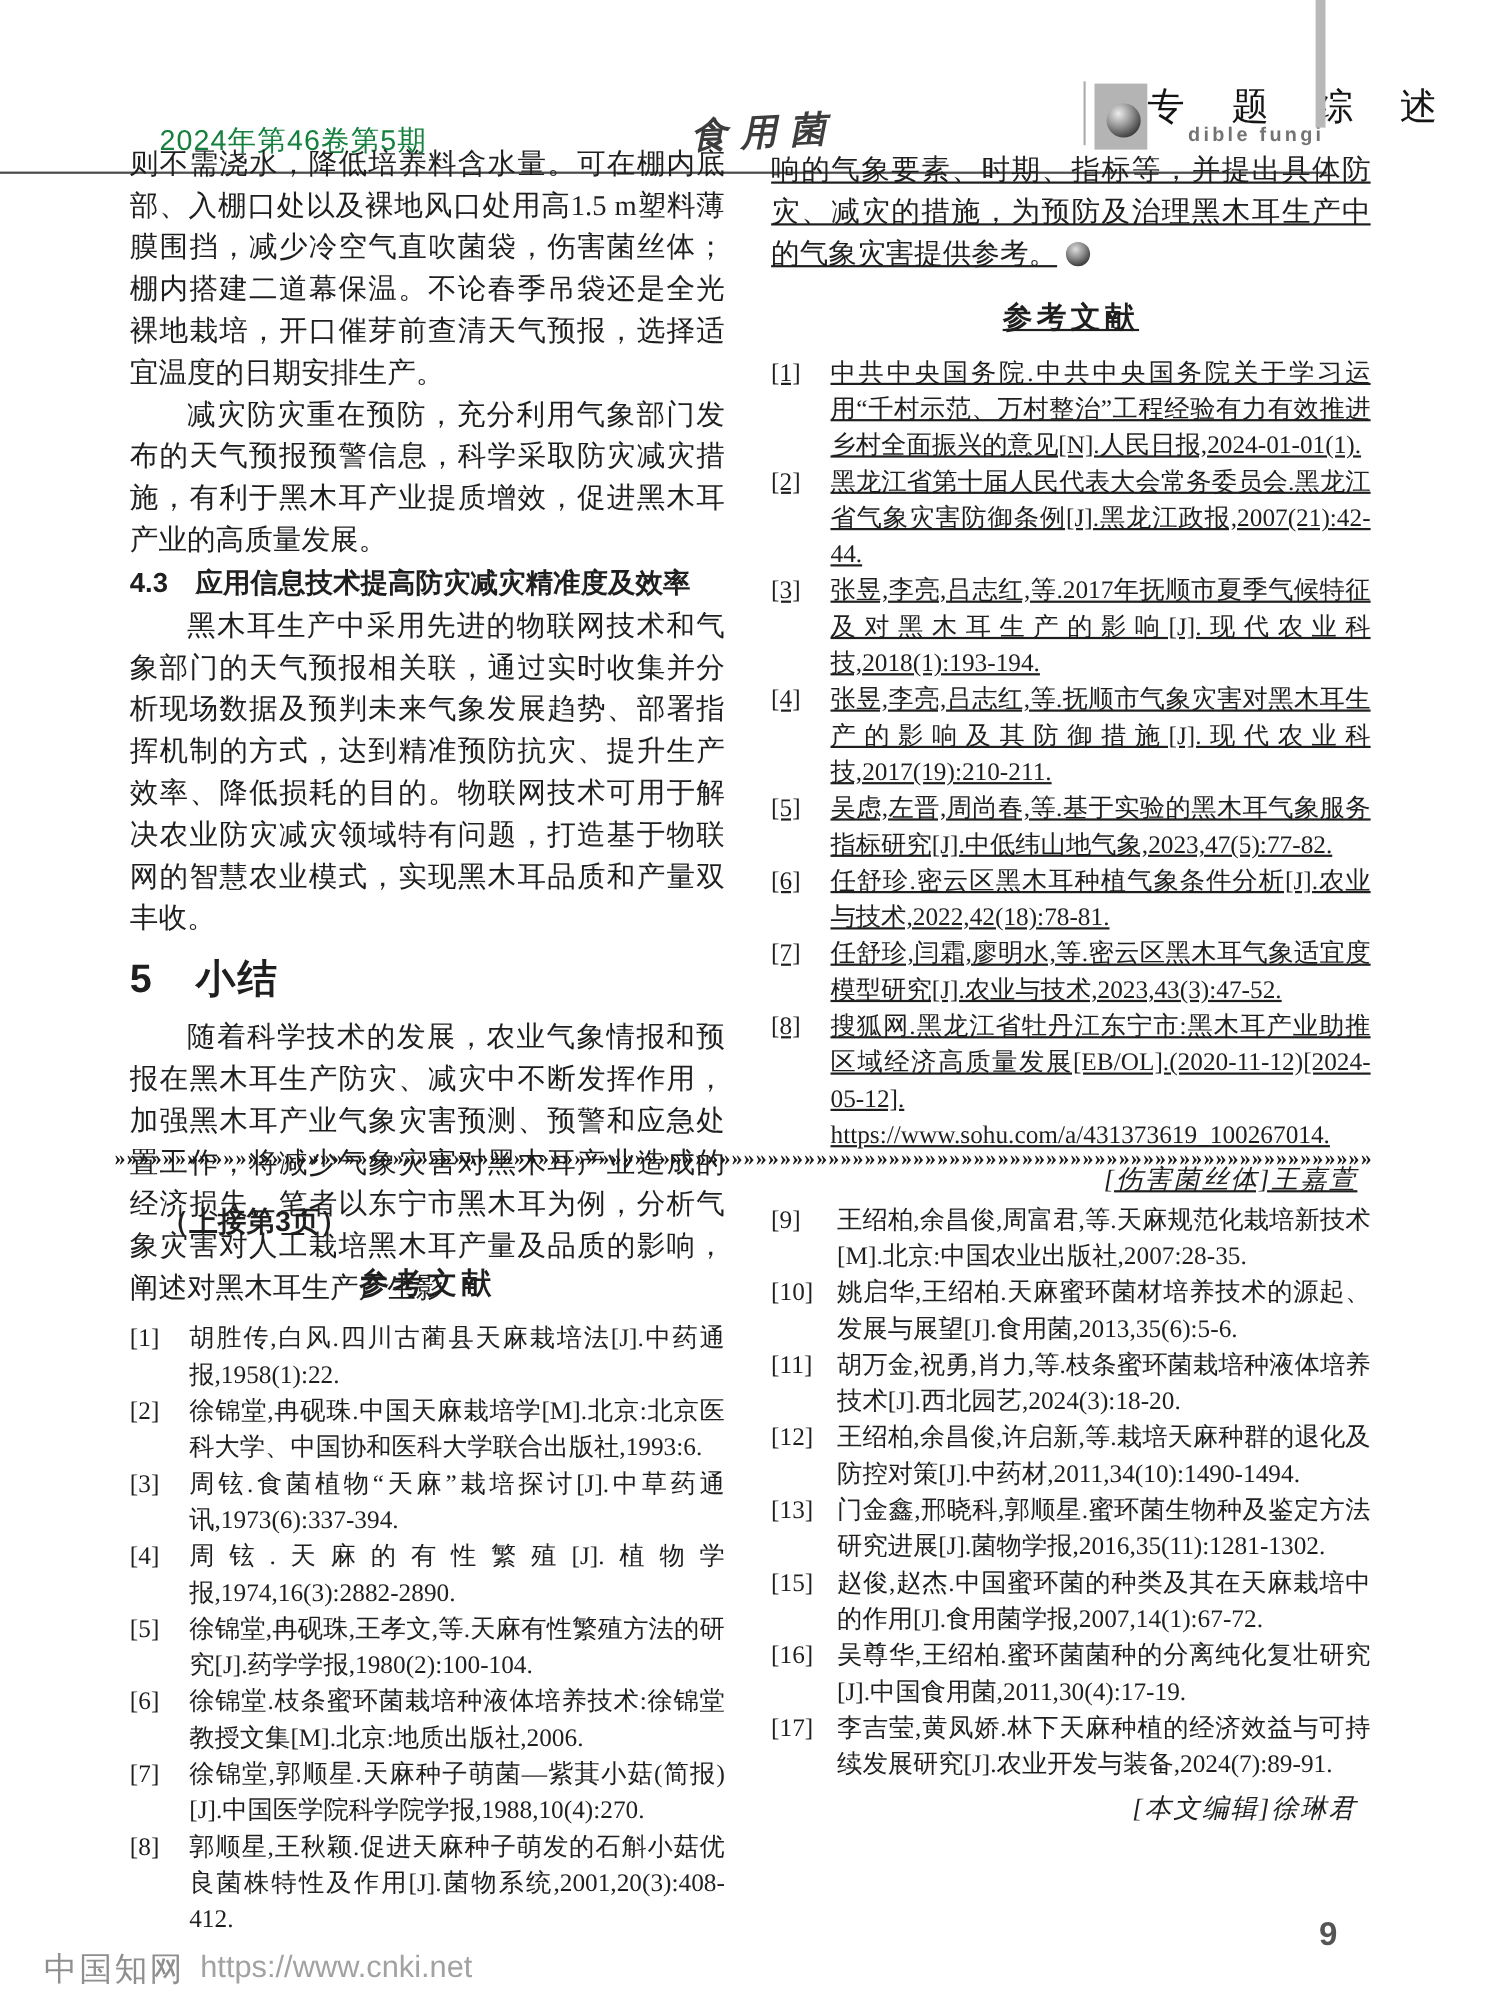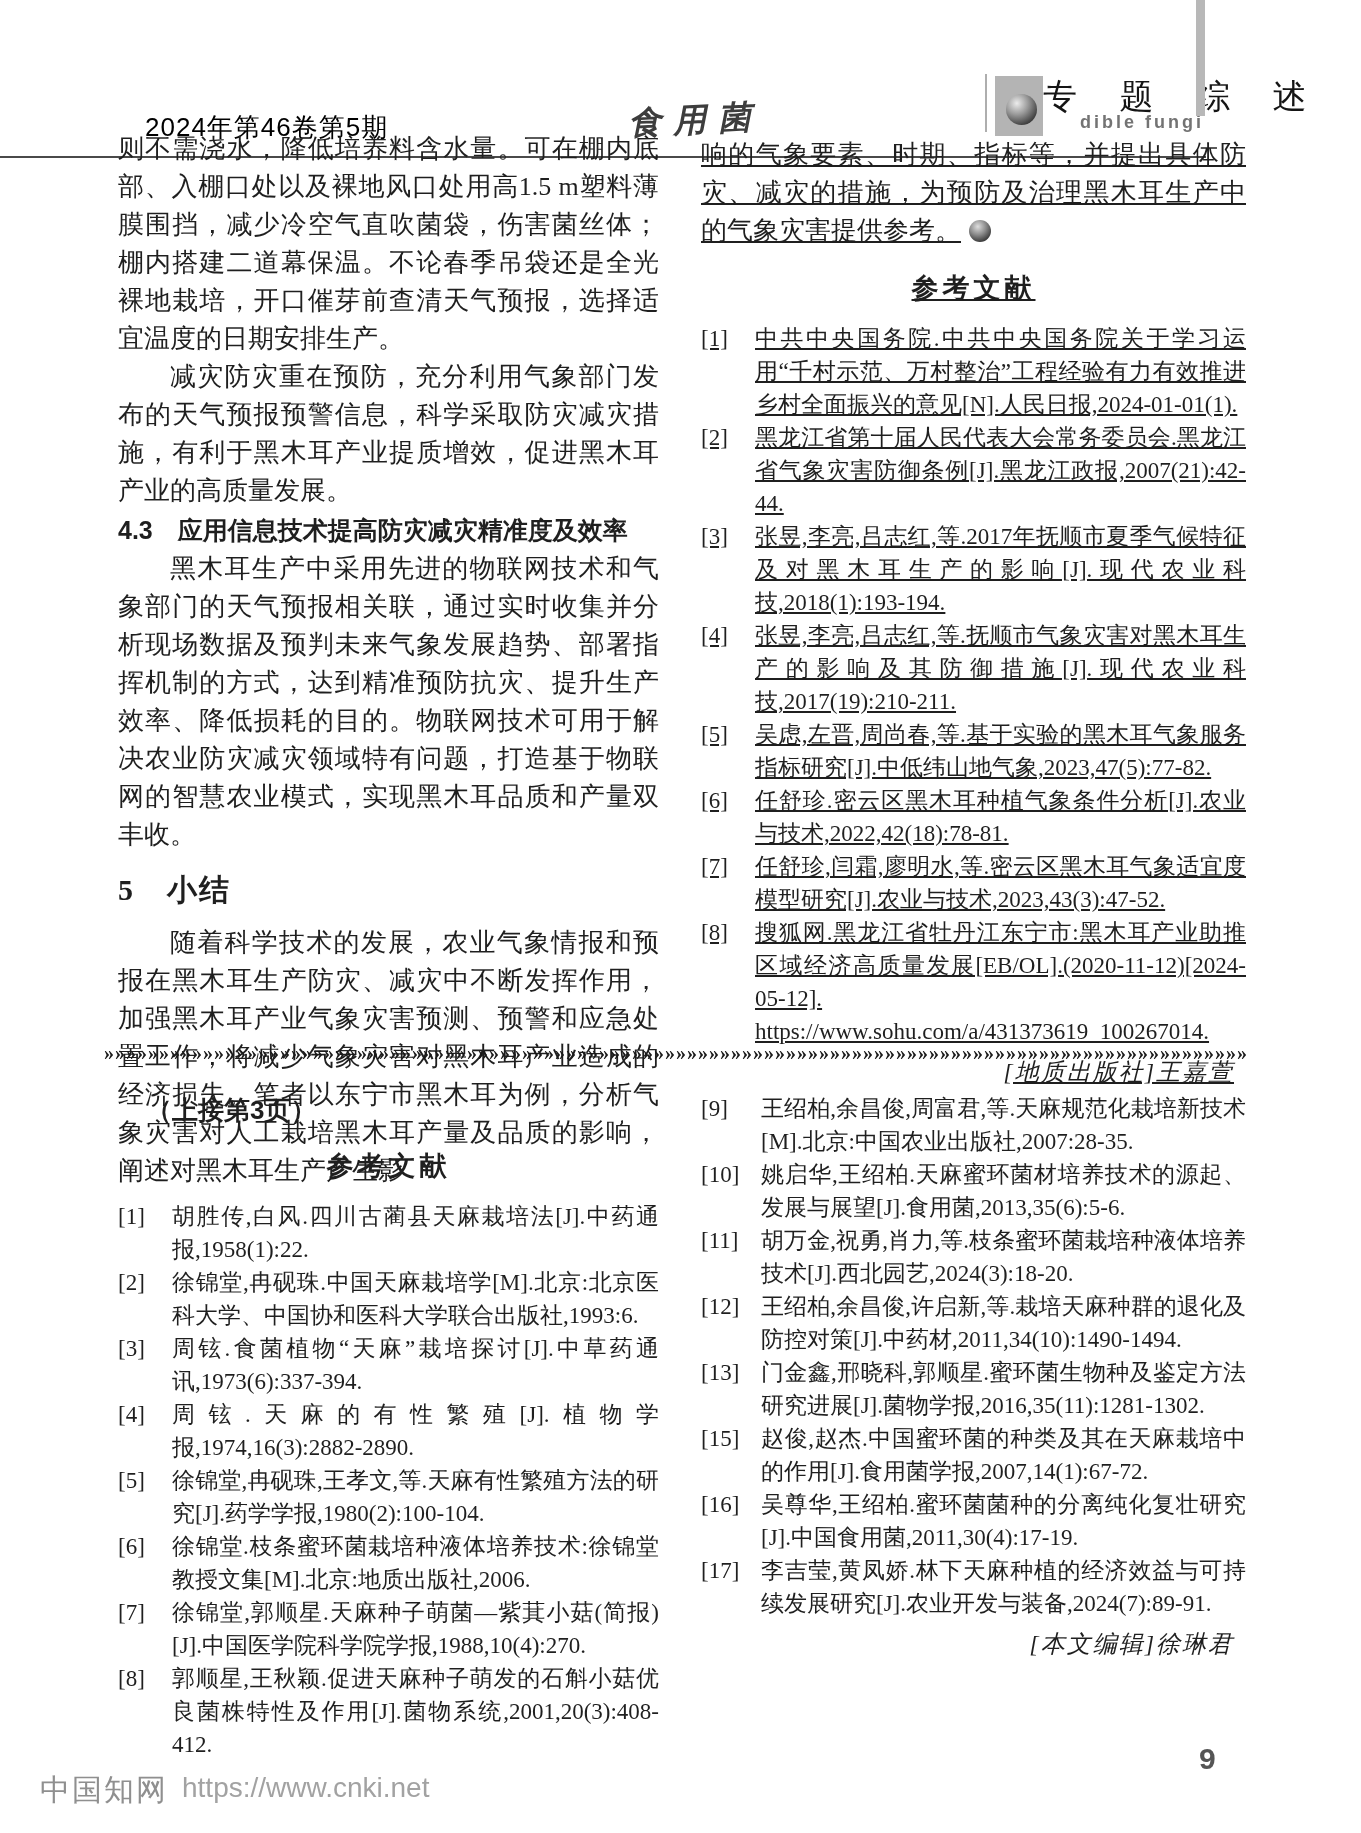--- a/index.html
+++ b/index.html
@@ -3,21 +3,21 @@
 <meta charset="utf-8">
 <style>
   html,body{margin:0;padding:0;background:#e9e9e9;}
   .page{
     position:relative;width:1361px;height:1833px;background:#ffffff;
     font-family:"Liberation Serif",serif;color:#1f1f1f;overflow:hidden;
     margin:0 auto;
   }
   
   .issue{position:absolute;left:145px;top:110px;font-family:"Liberation Sans",sans-serif;
-    font-size:26px;color:#000000;letter-spacing:1px;}
+    font-size:26px;color:#15803d;letter-spacing:1px;}
   .journal-logo{position:absolute;left:628px;top:98px;font-size:33px;font-weight:bold;
     font-style:italic;color:#3d3d3d;letter-spacing:12px;transform:rotate(-3deg);white-space:nowrap;}
   .badge{position:absolute;left:985px;top:66px;width:224px;height:76px;}
   .badge-line-left{position:absolute;left:0;top:8px;width:2px;height:58px;background:#aeaeae;}
   .badge-block{position:absolute;left:10px;top:10px;width:48px;height:60px;background:#b4b4b4;}
   .badge-ball{position:absolute;left:21px;top:28px;width:31px;height:31px;border-radius:50%;
     background:radial-gradient(circle at 35% 30%, #ececec 0%, #9a9a9a 38%, #3a3a3a 78%, #101010 100%);}
   .badge-title{position:absolute;left:58px;top:8px;font-size:34px;letter-spacing:17px;
     white-space:nowrap;color:#151515;}
   .badge-sub{position:absolute;left:54px;top:46px;font-family:"Liberation Sans",sans-serif;
@@ -27,21 +27,21 @@
   
   .col{position:absolute;text-align:justify;}
   .col-left-top{left:118px;top:130px;width:541px;}
   .col-right-top{left:701px;top:136px;width:545px;text-decoration:underline;}
   .col-left-bottom{left:118px;top:1092px;width:541px;}
   .col-right-bottom{left:701px;top:1092px;width:545px;}
   .body-para{font-size:26px;line-height:38px;margin:0;}
   .indent{text-indent:2em;}
   .sec-heading{font-family:"Liberation Sans",sans-serif;font-weight:bold;font-size:25px;
     line-height:40px;margin:0;white-space:nowrap;}
-  .big-heading{font-family:Liberation Serif, serif;font-weight:bold;font-size:30px;
+  .big-heading{font-family:Liberation Sans, sans-serif;font-weight:bold;font-size:36px;
     line-height:40px;margin:16px 0 14px 0;letter-spacing:2px;}
   .cont-note{font-family:"Liberation Sans",sans-serif;font-weight:bold;font-size:26px;
     margin:0 0 0 28px;line-height:36px;}
   .ref-heading{text-align:center;font-family:"Liberation Sans",sans-serif;font-weight:bold;
     font-size:27px;margin:20px 0 16px 0;letter-spacing:4px;}
   .ref-list{font-size:23px;line-height:33px;}
   .ref-item{display:flex;}
   .ref-num{flex:0 0 54px;}
   .wide-num .ref-num{flex:0 0 60px;}
   .ref-text{flex:1;text-align:justify;}
@@ -126,21 +126,21 @@
         <div class="ref-item">
           <span class="ref-num">[7]</span>
           <span class="ref-text">任舒珍,闫霜,廖明水,等.密云区黑木耳气象适宜度模型研究[J].农业与技术,2023,43(3):47-52.</span>
         </div>
 
         <div class="ref-item">
           <span class="ref-num">[8]</span>
           <span class="ref-text">搜狐网.黑龙江省牡丹江东宁市:黑木耳产业助推区域经济高质量发展[EB/OL].(2020-11-12)[2024-05-12]. https://www.sohu.com/a/431373619_100267014.</span>
         </div>
       </div>
-    <div class="editor-line">[地质出版社]王嘉萱</div>
+    <div class="editor-line">[伤害菌丝体]王嘉萱</div>
   </div>
 
   <div class="divider">»»»»»»»»»»»»»»»»»»»»»»»»»»»»»»»»»»»»»»»»»»»»»»»»»»»»»»»»»»»»»»»»»»»»»»»»»»»»»»»»»»»»»»»»»»»»»»»»»»»»»»»»»»»»»»»»»»»»»»»»»»»»»»»»»»»»»»»»»»»»»»»»»»»»»»</div>
 
   <div class="col col-left-bottom">
     <div class="cont-note">（上接第3页）</div>
     <div class="ref-heading">参考文献</div>
     <div class="ref-list">
 
         <div class="ref-item">

